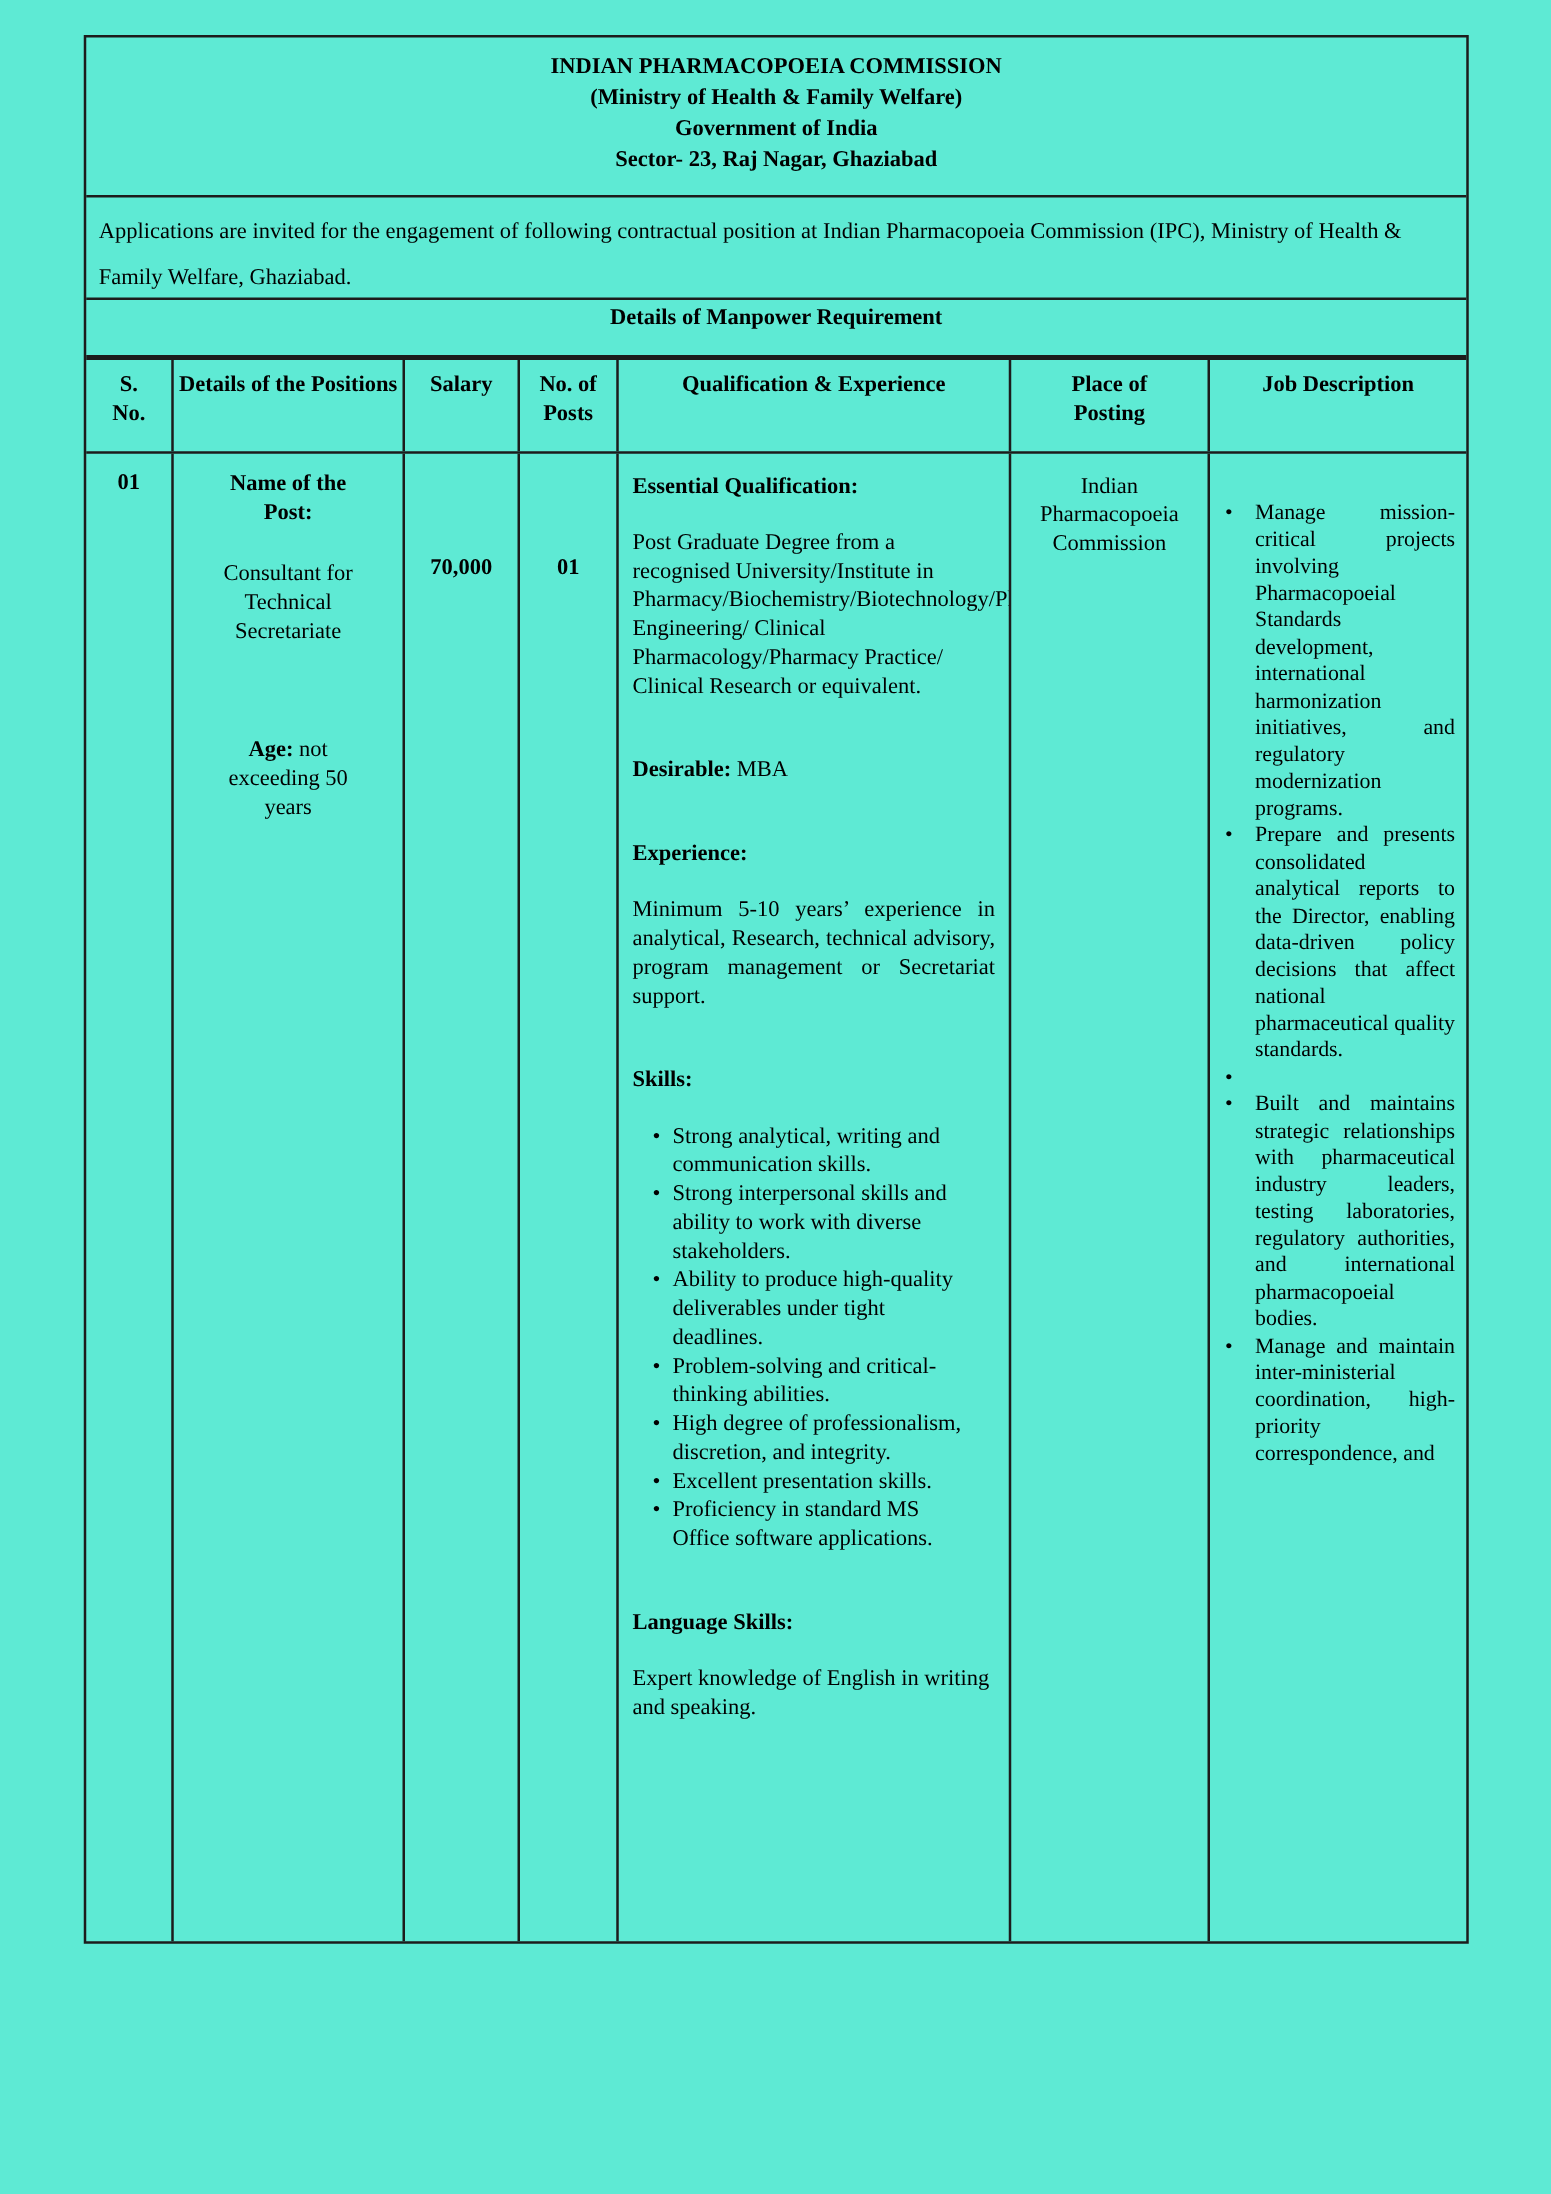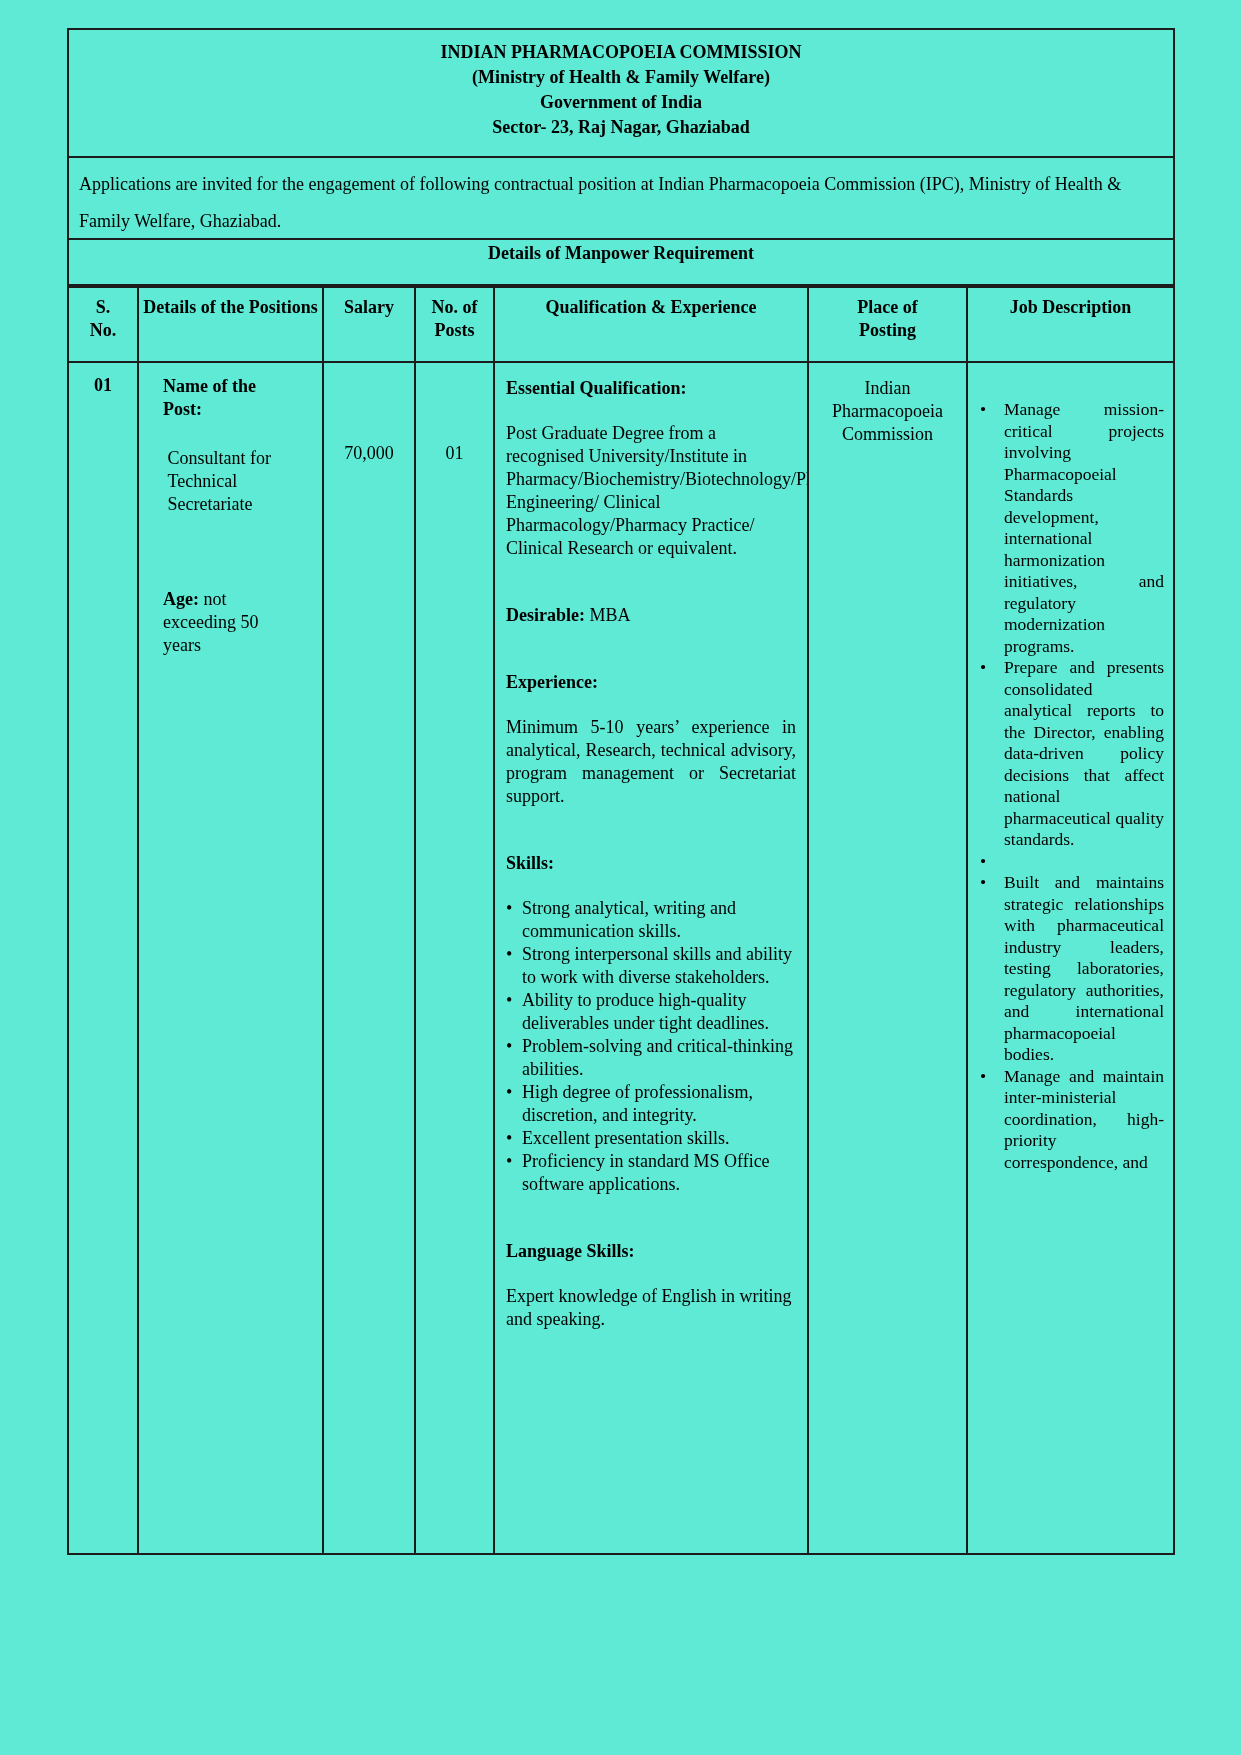--- a/index.html
+++ b/index.html
@@ -73,32 +73,32 @@
   }
   .hw-sno{max-width:32px;margin:0 auto;}
   .hw-posts{width:50px;margin:0 auto;}
   .hw-place{width:80px;margin:0 auto;}
 
   
   .r-data{height:1190px;}
 
   .c-sno{padding-top:12px;text-align:center;font-weight:700;}
 
-  .c-details{padding:12px 24px;text-align:left;line-height:23px;}
+  .c-details{padding:12px 24px;text-align:center;line-height:23px;}
   .d-name-label{font-weight:700;margin:0 0 26px;}
   .d-pos{max-width:126px;margin:0 auto;}
   .d-age{margin:72px auto 0;max-width:138px;}
 
-  .c-salary,.c-posts{padding-top:80px;text-align:center;font-weight:400;}
+  .c-salary,.c-posts{padding-top:80px;text-align:center;font-weight:700;}
 
   .c-qual{padding:14px 11px;line-height:23px;}
   .q-h{font-weight:700;margin:0 0 22px;}
   .q-p{margin:0 0 44px;}
   .q-just{text-align:justify;}
-  .q-bullets{margin:0 0 44px;}
+  .q-bullets{margin:0 16px 44px;}
   .q-b{display:flex;}
   .q-b .bm{flex:none;width:16px;}
   .q-last{margin:0;}
 
   .c-place{padding:14px 10px;text-align:center;line-height:23px;}
 
   .c-job{padding:36px 9px 0 9px;line-height:21.5px;font-size:17.5px;}
   .j-b{display:flex;}
   .j-b .bm{flex:none;width:24px;padding-left:3px;}
   .j-b .bt{flex:1;text-align:justify;}

